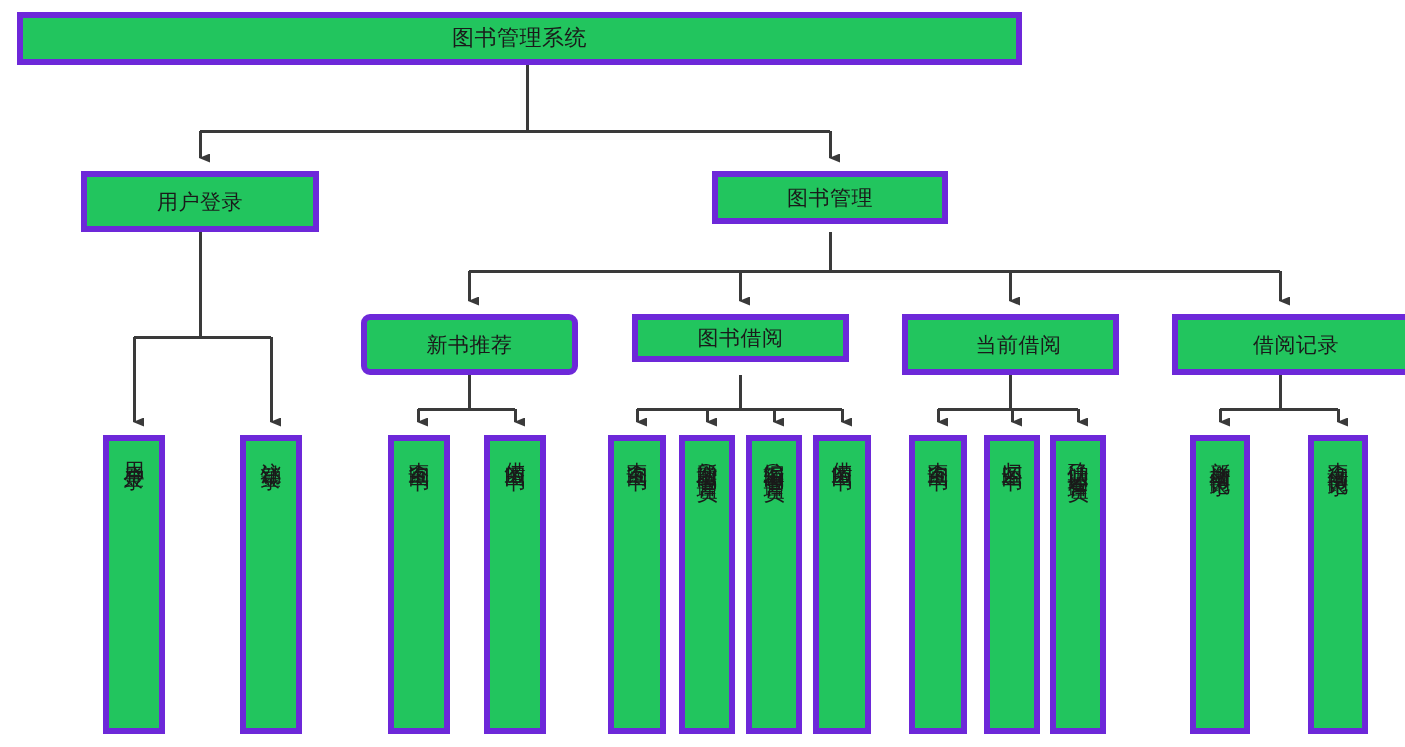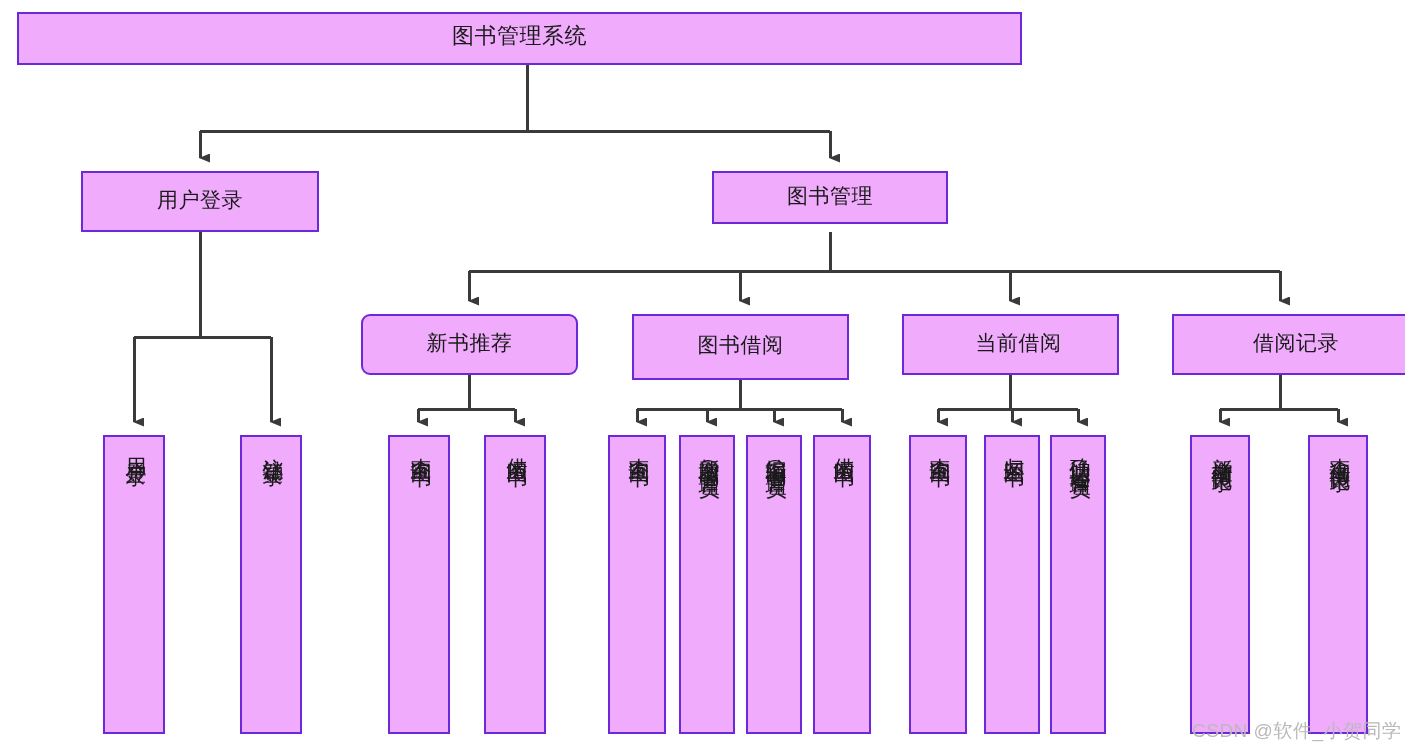--- a/index.html
+++ b/index.html
@@ -22,27 +22,26 @@
     position: absolute;
     left: 0;
     top: 0;
     width: 1405px;
     height: 747px;
     pointer-events: none;
   }
   .node {
     position: absolute;
     box-sizing: border-box;
-    background: #f0abfc;
-    border: 2px solid #6d28d9;
+    background: #22c55e;
+    border: 6px solid #6d28d9;
     display: flex;
     align-items: center;
     justify-content: center;
     color: #1a1a1a;
-    font-family: Liberation Mono, monospace;
   }
   .node-label {
     display: block;
     text-align: center;
     line-height: 1.12;
     letter-spacing: 0.5px;
     white-space: nowrap;
   }
   
   .node.horizontal .node-label {
@@ -137,21 +136,21 @@
   <div class="node horizontal" id="node-user-login" style="left: 81px; top: 171px; width: 238px; height: 61px;">
     <span class="node-label">用户登录</span>
   </div>
   <div class="node horizontal" id="node-book-manage" style="left: 712px; top: 171px; width: 236px; height: 53px;">
     <span class="node-label">图书管理</span>
   </div>
 
   <div class="node horizontal" id="node-new-book-rec" style="left: 361px; top: 314px; width: 217px; height: 61px; border-radius: 9px;">
     <span class="node-label">新书推荐</span>
   </div>
-  <div class="node horizontal" id="node-book-borrow" style="left: 632px; top: 314px; width: 217px; height: 66px;">
+  <div class="node horizontal" id="node-book-borrow" style="left: 632px; top: 314px; width: 217px; height: 48px;">
     <span class="node-label">图书借阅</span>
   </div>
   <div class="node horizontal" id="node-current-borrow" style="left: 902px; top: 314px; width: 217px; height: 61px; padding-left: 16px;">
     <span class="node-label">当前借阅</span>
   </div>
   <div class="node horizontal" id="node-borrow-record" style="left: 1172px; top: 314px; width: 248px; height: 61px;">
     <span class="node-label">借阅记录</span>
   </div>
 
   <div class="node vertical" id="leaf-0" style="left: 103px; top: 435px; width: 62px; height: 299px;">
@@ -187,15 +186,14 @@
   <div class="node vertical" id="leaf-10" style="left: 1050px; top: 435px; width: 56px; height: 299px;">
     <span class="node-label">确认归还（管理员）</span>
   </div>
   <div class="node vertical" id="leaf-11" style="left: 1190px; top: 435px; width: 60px; height: 299px;">
     <span class="node-label">新增借阅记录</span>
   </div>
   <div class="node vertical" id="leaf-12" style="left: 1308px; top: 435px; width: 60px; height: 299px;">
     <span class="node-label">查询借阅记录</span>
   </div>
 
-  <div class="watermark" style="left: 1192px; top: 718px; color: rgb(185, 185, 185);">CSDN @软件_小贺同学</div>
 
 </div>
 
 </body></html>

